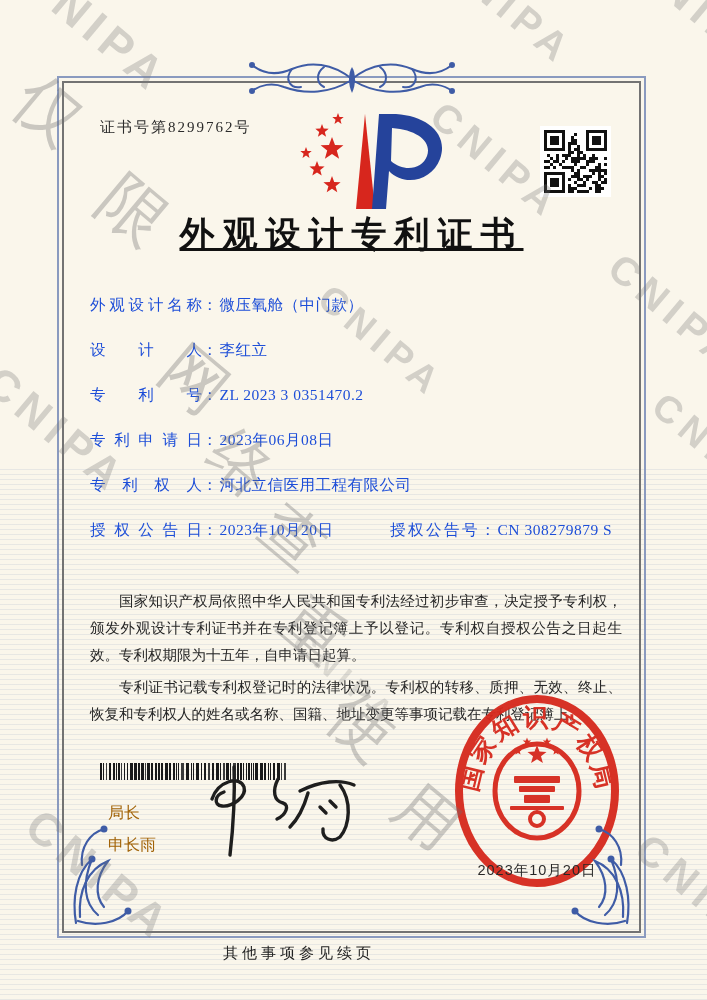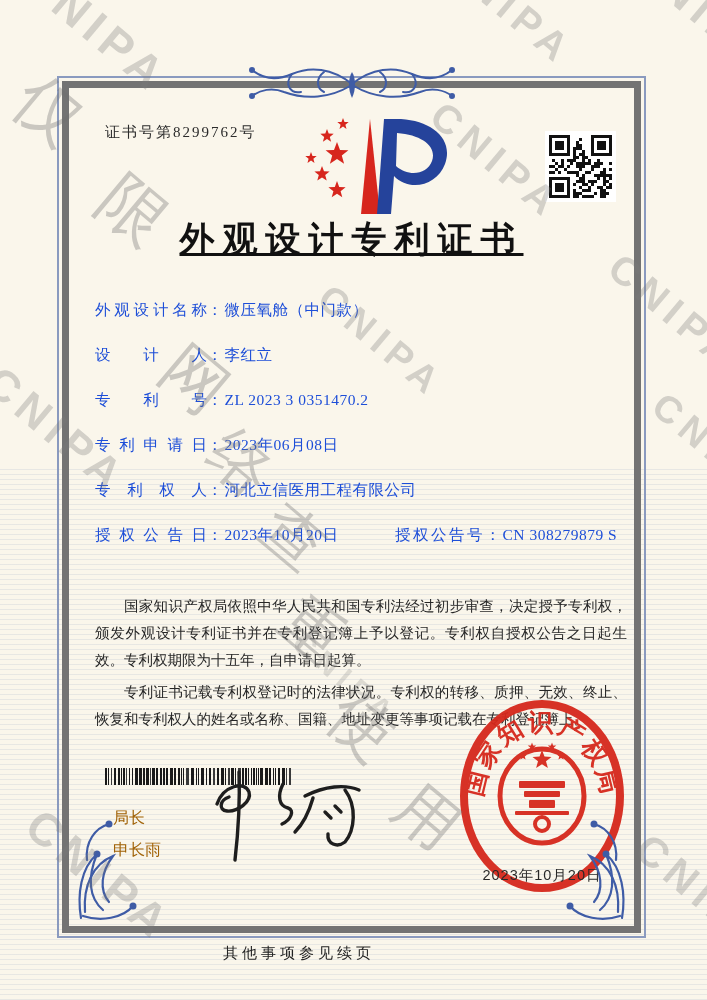--- a/index.html
+++ b/index.html
@@ -26,21 +26,21 @@
     position:absolute;font-family:"Liberation Sans",sans-serif;font-weight:bold;
     color:#7a7a7a;opacity:.30;letter-spacing:7px;transform:rotate(40deg);line-height:1;
   }
   
   .frame{
     position:absolute;left:57px;top:76px;width:589px;height:862px;
     border:2px solid #8a9abf;padding:3px;z-index:1;box-sizing:border-box;
   }
   .frame-inner{
     position:relative;width:100%;height:100%;
-    border:7px solid #737373;box-sizing:border-box;
+    border:2px solid #737373;box-sizing:border-box;
   }
   .top-ornament{position:absolute;left:50%;top:-30px;transform:translateX(-50%);z-index:2;}
   .corner-orn{position:absolute;bottom:4px;z-index:1;}
   .corner-orn.left{left:4px;}
   .corner-orn.right{right:4px;transform:scaleX(-1);}
   .cert-no{
     position:absolute;left:36px;top:35px;font-size:15px;letter-spacing:2px;color:#2b2b2b;
   }
   .logo{position:absolute;left:222px;top:28px;}
   .qr{position:absolute;left:476px;top:43px;background:#fff;padding:0;}

